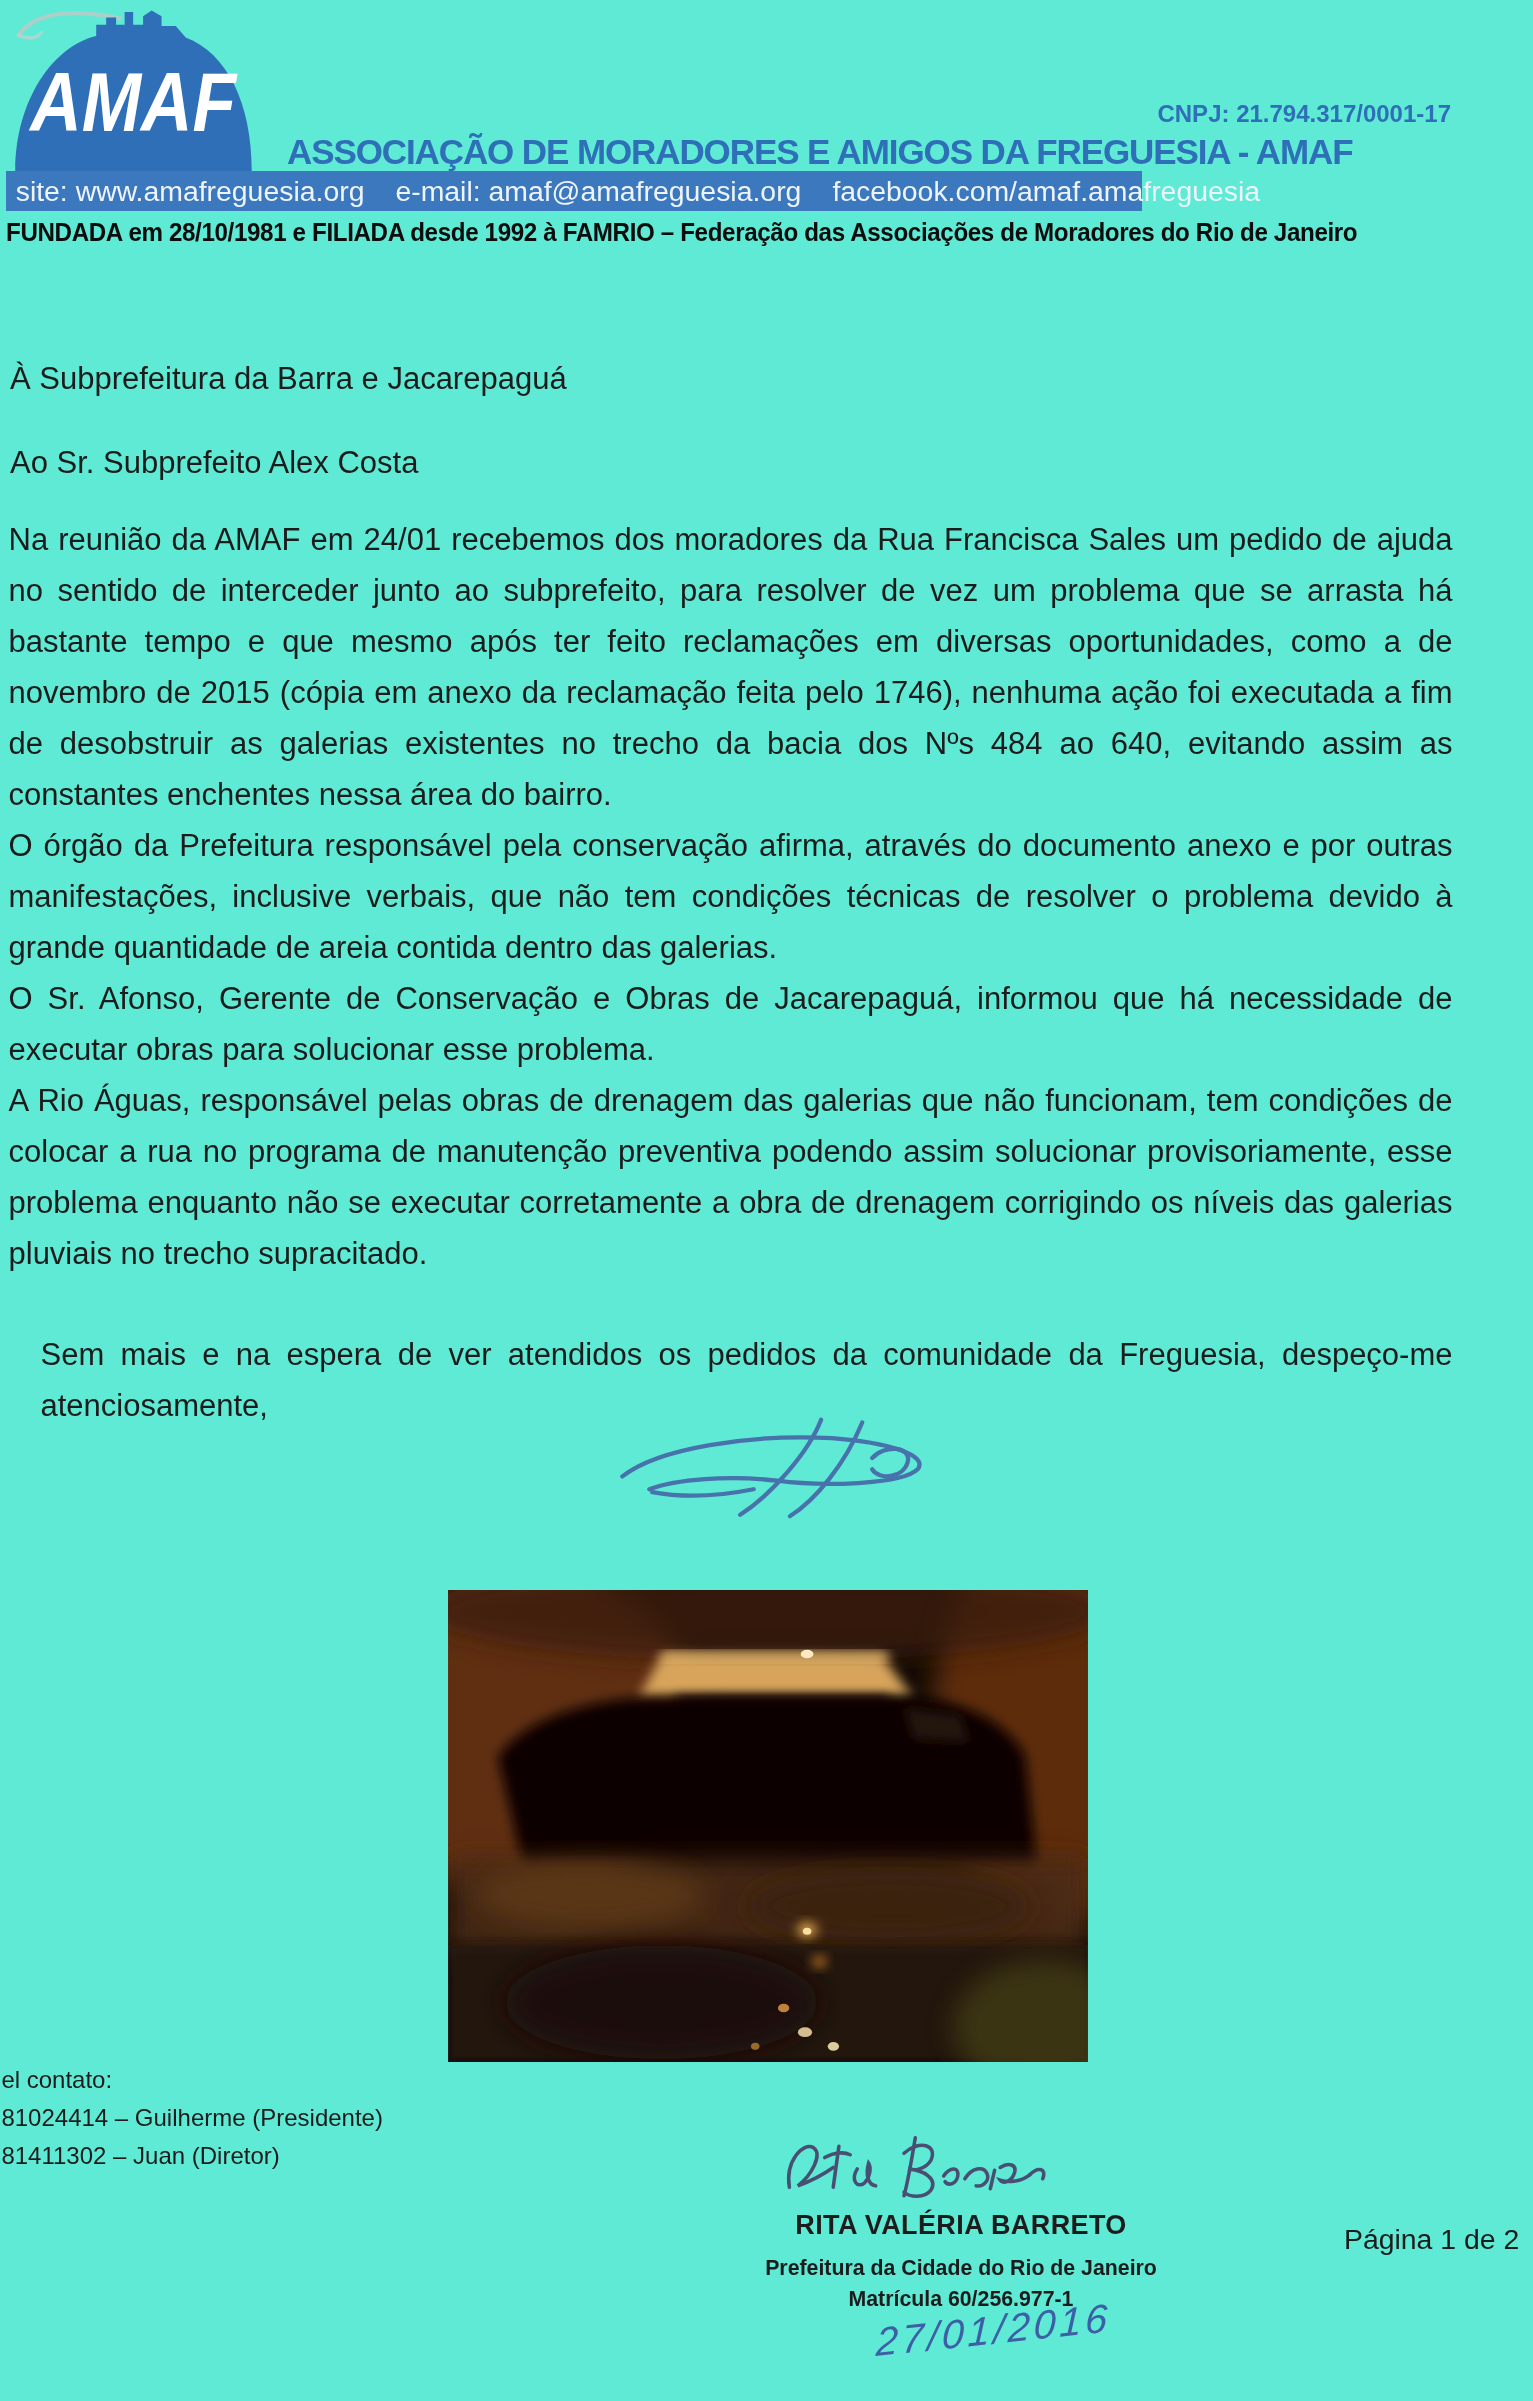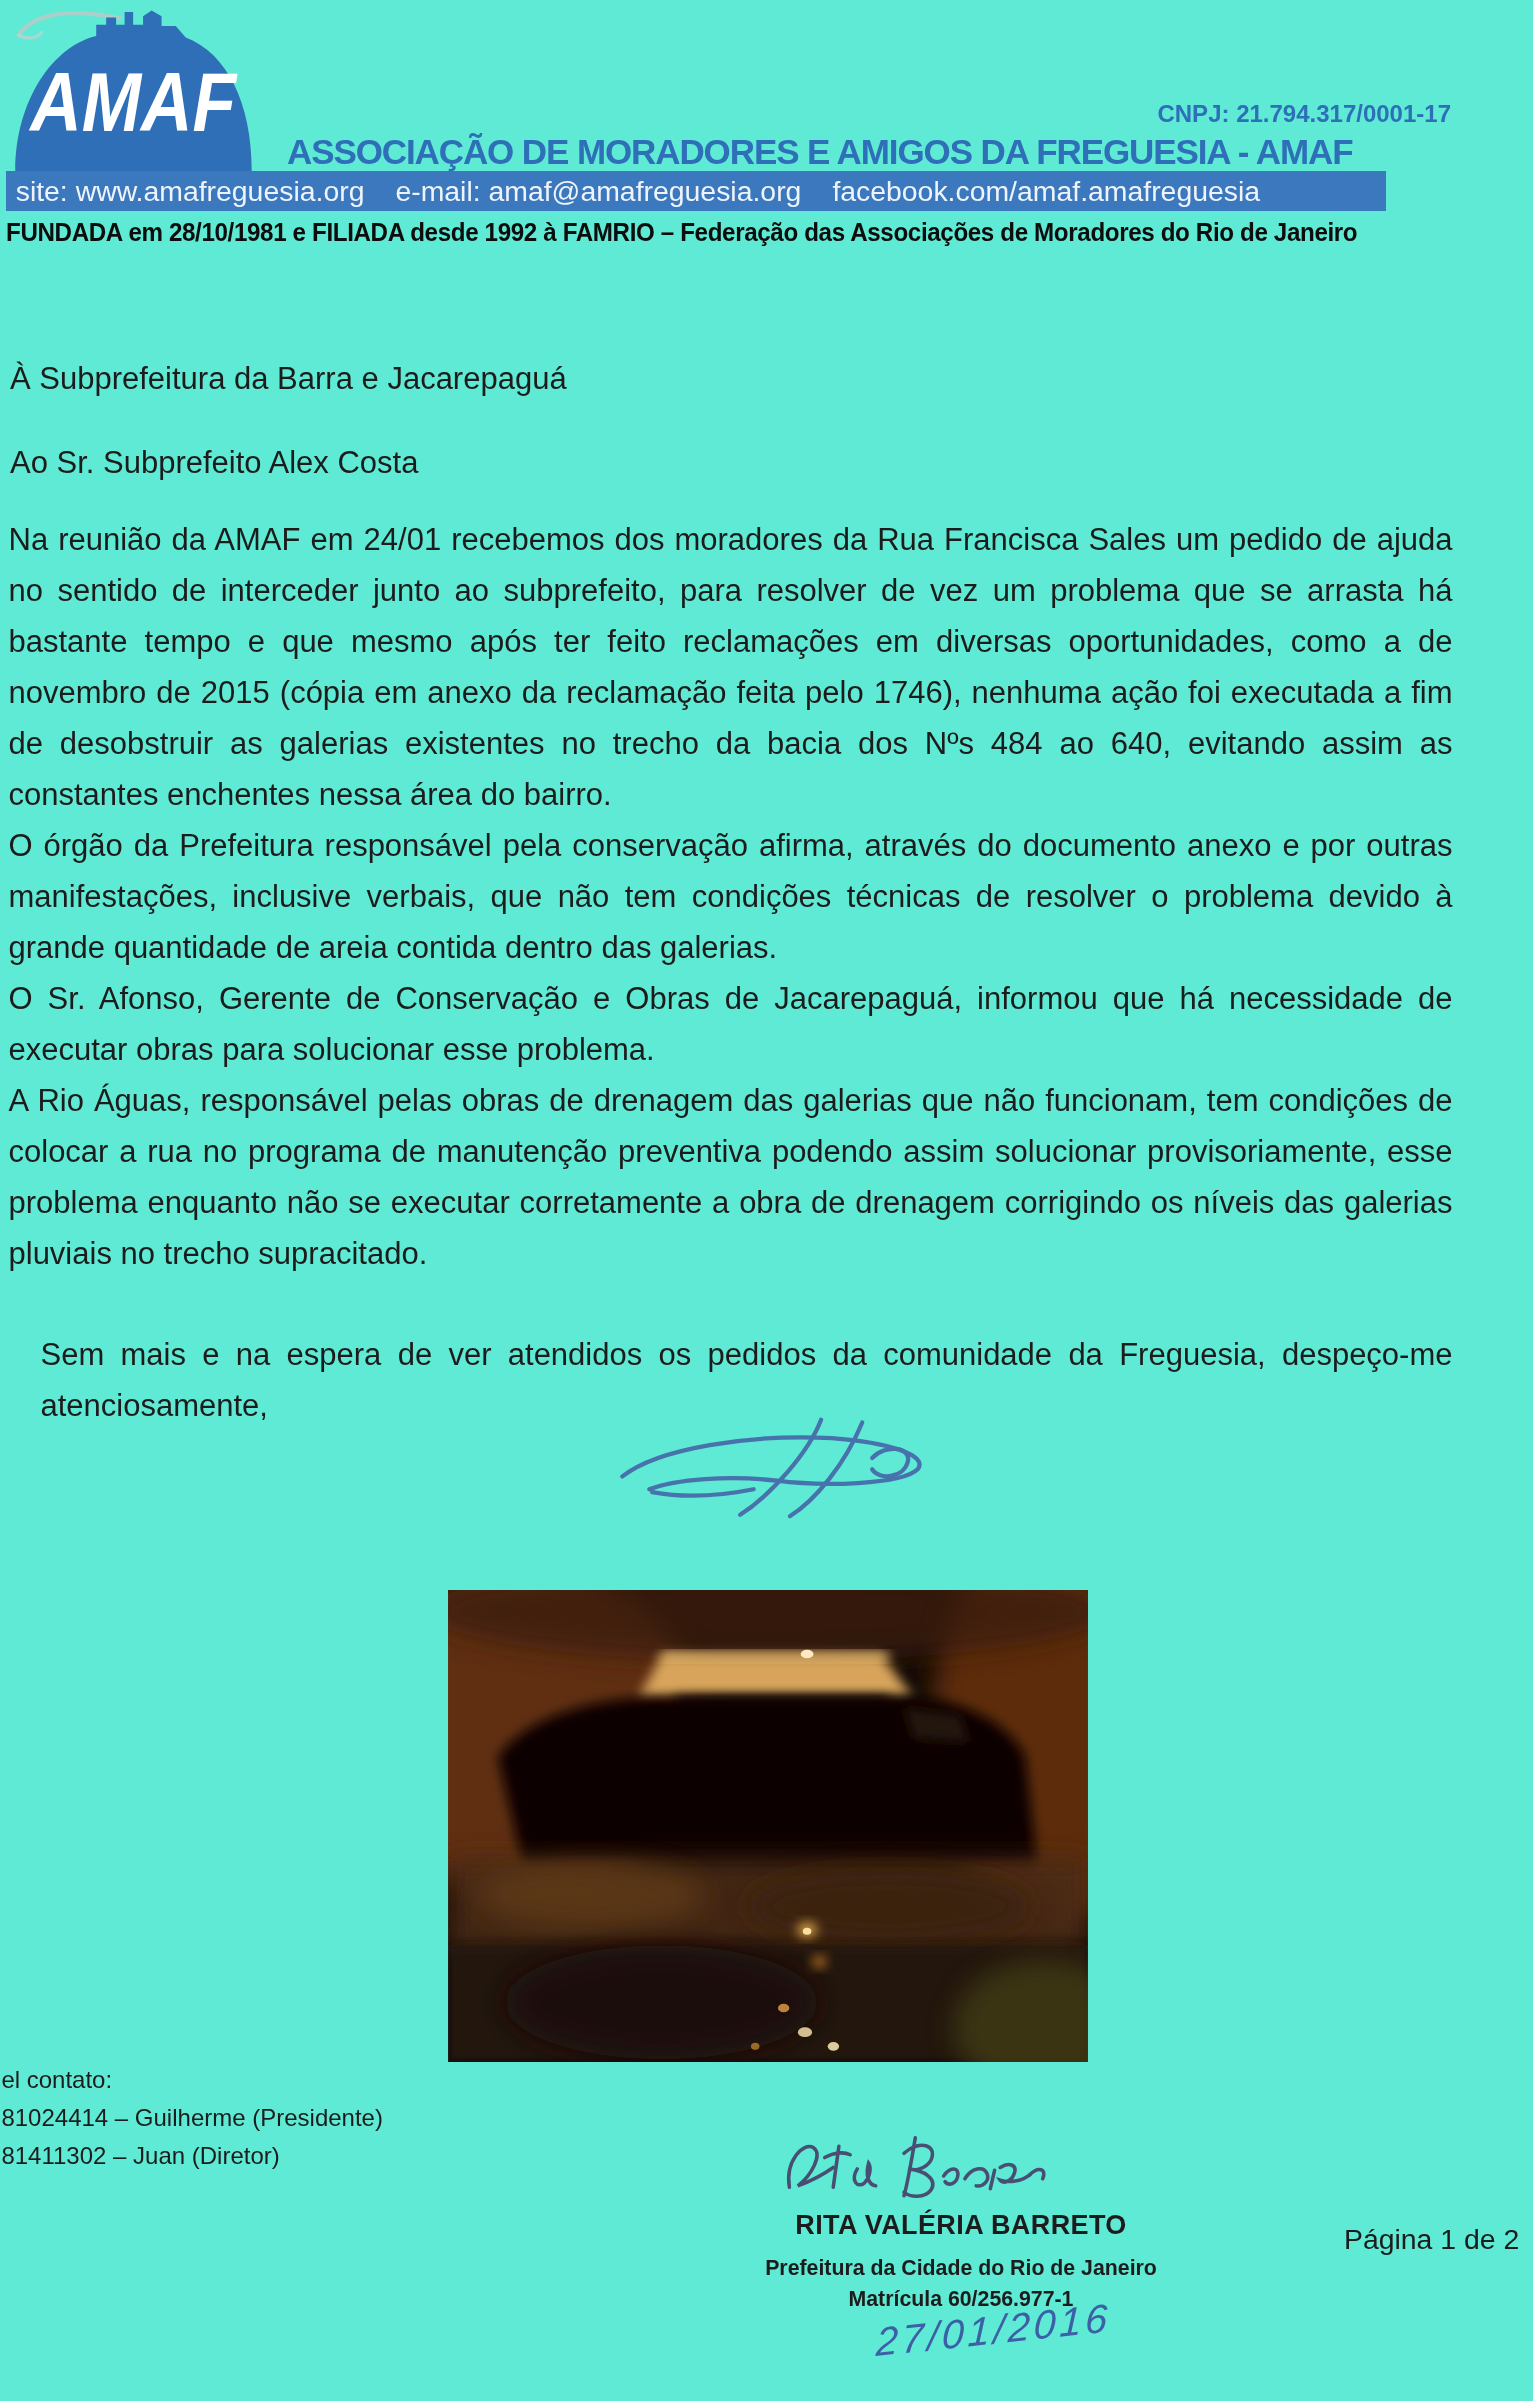--- a/index.html
+++ b/index.html
@@ -13,21 +13,21 @@
   .logo{position:absolute;left:11.4px;top:8.5px;}
   .cnpj{
     position:absolute;left:1067px;top:100px;width:384px;
     text-align:right;font-size:24px;font-weight:700;white-space:nowrap;
   }
   .org-title{
     position:absolute;left:287px;top:132px;
     font-size:35px;font-weight:700;letter-spacing:-1.1px;white-space:nowrap;
   }
   .contact-bar{
-    position:absolute;left:5.7px;top:171px;width:1380px;height:40px;
+    position:absolute;left:5.7px;top:171px;width:1136px;height:40px;
     display:flex;align-items:center;gap:31px;padding-left:10px;box-sizing:border-box;
     font-size:28.4px;color:#eef4fb;white-space:nowrap;
   }
   .founded-line{
     position:absolute;left:5.7px;top:217px;
     font-size:26px;font-weight:700;color:#0d0d0d;white-space:nowrap;
     transform:scaleX(.93);transform-origin:left center;letter-spacing:-0.4px;
   }
   
   .date-line{position:absolute;left:8.5px;top:282px;width:1442px;text-align:right;font-size:31px;}

